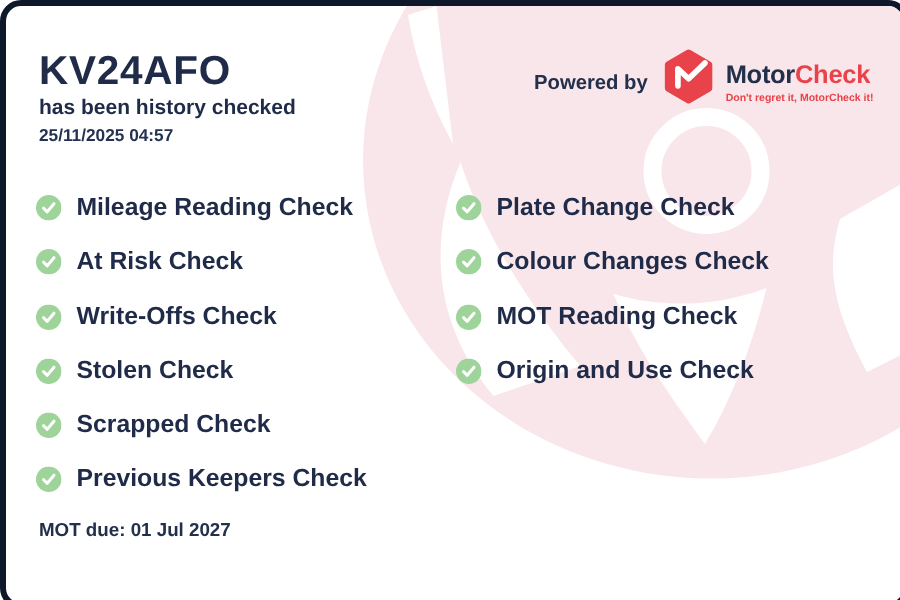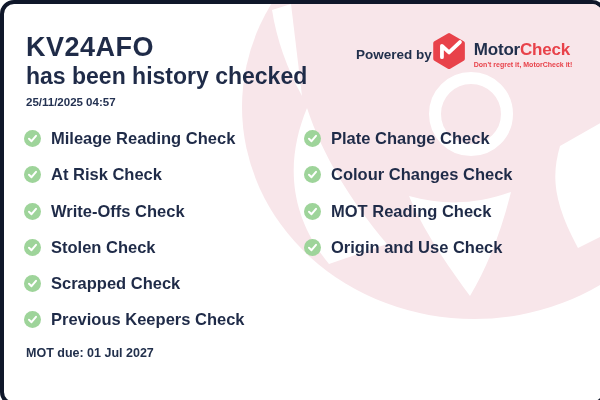--- a/index.html
+++ b/index.html
@@ -6,25 +6,25 @@
   .card{
     position:relative;width:598px;height:398px;background:#ffffff;
     border:4px solid #0f172a;border-radius:14px;overflow:hidden;
     font-family:"Liberation Sans","DejaVu Sans",sans-serif;color:#22304c;
   }
   .watermark{position:absolute;left:0;top:0;z-index:0;}
   .content{position:absolute;left:0;top:0;width:100%;height:100%;z-index:1;}
 
   .title-block{position:absolute;left:22px;top:30px;}
   .reg{font-size:27px;font-weight:800;letter-spacing:.5px;line-height:26px;margin:0;color:#1f2b48;}
-  .subtitle{font-size:23px;font-weight:700;margin-top:3px;color:#1f2b48;}
+  .subtitle{font-size:14px;font-weight:700;margin-top:3px;color:#1f2b48;}
   .checked-at{font-size:11.5px;font-weight:600;margin-top:6px;color:#243252;}
 
   .powered{position:absolute;left:352px;top:28px;display:flex;align-items:center;}
-  .powered-label{font-size:13.5px;font-weight:600;color:#22304c;white-space:nowrap;}
+  .powered-label{font-size:13.5px;font-weight:600;margin-right:10px;color:#22304c;white-space:nowrap;}
   .brand{margin-left:6px;}
   .brand-name{font-size:17px;font-weight:800;letter-spacing:-.2px;line-height:17px;white-space:nowrap;}
   .brand-motor{color:#22304c;}
   .brand-check{color:#e8424a;}
   .tagline{font-size:7px;font-weight:700;color:#e8424a;margin-top:2px;white-space:nowrap;}
 
   ul.checks{list-style:none;margin:0;padding:0;position:absolute;top:126px;}
   ul.checks.left{left:20px;}
   ul.checks.right{left:300px;}
   ul.checks li{display:flex;align-items:center;height:17px;margin-bottom:19.3px;}

